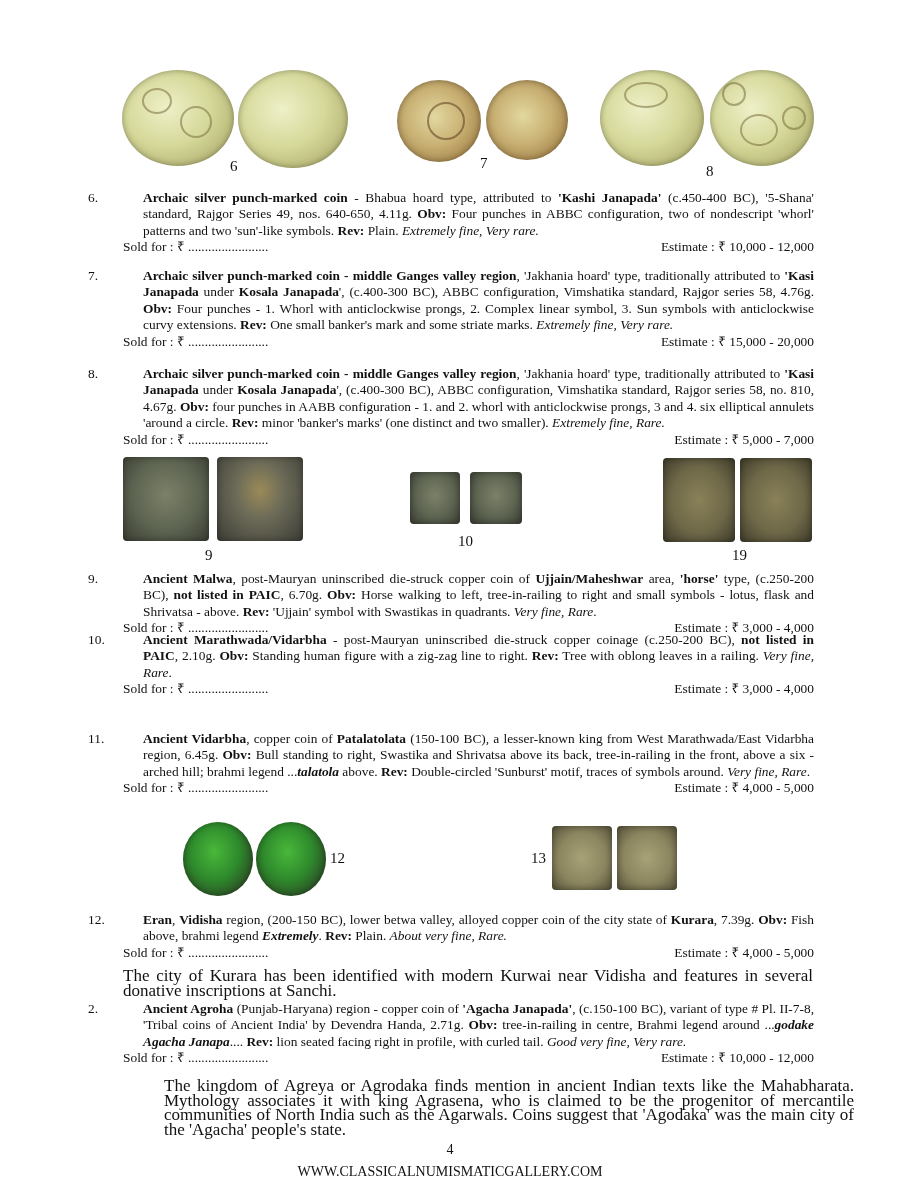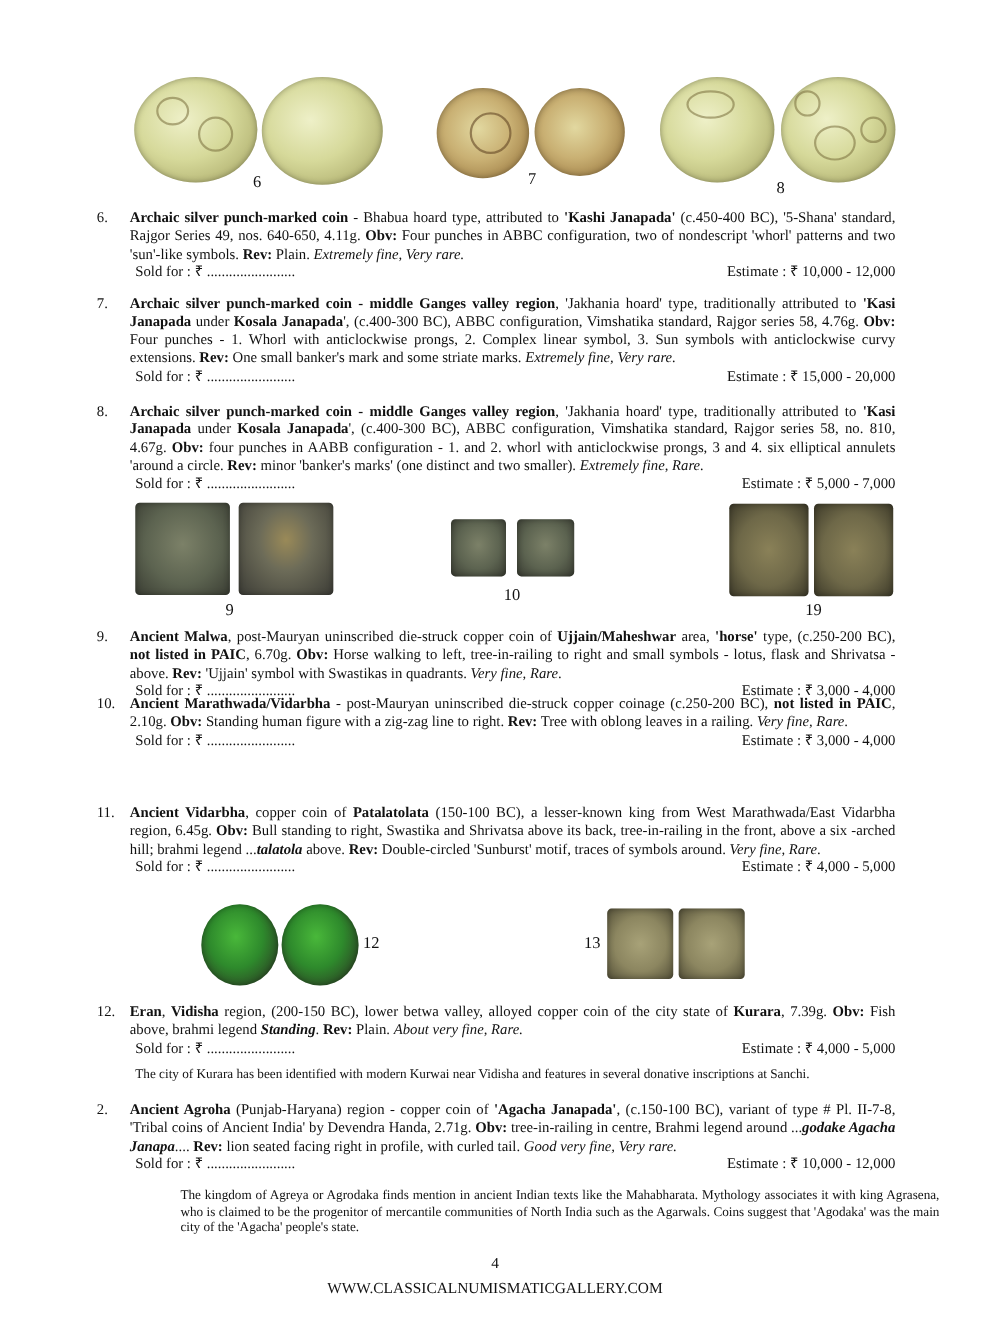--- a/index.html
+++ b/index.html
@@ -11,23 +11,23 @@
   .silver { background: radial-gradient(ellipse at 40% 40%, #eef0c8 0%, #d6d99a 45%, #b4b474 80%, #7f7d4a 100%); }
   .silver2 { background: radial-gradient(ellipse at 45% 45%, #e2d8a0 0%, #c9b073 45%, #a3834a 80%, #5f4a2a 100%); }
   .copper { background: radial-gradient(ellipse at 50% 45%, #7c8168 0%, #5c6350 55%, #3a3d33 100%); }
   .copper11 { background: radial-gradient(ellipse at 50% 50%, #8a8158 0%, #6e6848 55%, #3e3b2a 100%); }
   .green { background: radial-gradient(ellipse at 45% 40%, #49b83a 0%, #2e8a2c 45%, #2d4a26 80%, #141f12 100%); }
   .copper13 { background: radial-gradient(ellipse at 50% 50%, #a8a278 0%, #8c8660 55%, #56523a 100%); }
   .punch { position:absolute; border: 2px solid rgba(120,110,60,0.55); border-radius: 50%; }
   .num { position: absolute; font-size: 15px; }
   .lot { position: absolute; left: 88px; width: 726px; font-size: 13.4px; line-height: 16.4px; }
   .lot .n { position: absolute; left: 0; top: 0; }
-  .lot .body { margin-left: 30px; text-align: justify; }
+  .lot .body { margin-left: 55px; text-align: justify; }
   .sold-row { margin-left: 35px; display: flex; justify-content: space-between; gap: 24px; }
-  .note { position: absolute; left: 123px; width: 690px; font-size: 12px; line-height: 14.5px; text-align: justify; }
+  .note { position: absolute; left: 123px; width: 690px; font-size: 17px; line-height: 14.5px; text-align: justify; }
   b { font-weight: bold; }
   i { font-style: italic; }
   .pg { position: absolute; left: 0; width: 900px; text-align: center; font-size: 14px; }
 </style>
 </head>
 <body>
 
 <div>
   <div class="coin round silver" style="left:122px;top:70px;width:112px;height:96px;">
     <div class="punch" style="left:20px;top:18px;width:26px;height:22px;"></div>
@@ -136,21 +136,21 @@
 </div>
 
 <div>
   <div class="coin sq copper13" style="left:552px;top:826px;width:60px;height:64px;"></div>
   <div class="coin sq copper13" style="left:617px;top:826px;width:60px;height:64px;"></div>
   <div class="num" style="left:531px;top:850px;">13</div>
 </div>
 
 <div class="lot" style="top:912px;">
   <span class="n">12.</span>
-  <div class="body"><b>Eran</b><span>, </span><b>Vidisha</b><span> region, (200-150 BC), lower betwa valley, alloyed copper coin of the city state of </span><b>Kurara</b><span>, 7.39g. </span><b>Obv:</b><span> Fish above, brahmi legend </span><b style="font-style: italic;">Standing</b><span>. </span><b>Rev:</b><span> Plain. </span><i>About very fine, Rare.</i></div>
+  <div class="body"><b>Eran</b><span>, </span><b>Vidisha</b><span> region, (200-150 BC), lower betwa valley, alloyed copper coin of the city state of </span><b>Kurara</b><span>, 7.39g. </span><b>Obv:</b><span> Fish above, brahmi legend </span><b style="font-style: italic;">Extremely</b><span>. </span><b>Rev:</b><span> Plain. </span><i>About very fine, Rare.</i></div>
   <div class="sold-row">
     <span>Sold for : ₹ ........................</span>
     <span>Estimate : ₹ 4,000 - 5,000</span>
   </div>
 </div>
 <div class="note" style="top:969px;">The city of Kurara has been identified with modern Kurwai near Vidisha and features in several donative inscriptions at Sanchi.</div>
 
 <div class="lot" style="top:1001px;">
   <span class="n">2.</span>
   <div class="body"><b>Ancient Agroha</b><span> (Punjab-Haryana) region - copper coin of </span><b>'Agacha Janapada'</b><span>, (c.150-100 BC), variant of type # Pl. II-7-8, 'Tribal coins of Ancient India' by Devendra Handa, 2.71g. </span><b>Obv:</b><span> tree-in-railing in centre, Brahmi legend around ...</span><b style="font-style: italic;">godake Agacha Janapa</b><span>.... </span><b>Rev:</b><span> lion seated facing right in profile, with curled tail. </span><i>Good very fine, Very rare.</i></div>

